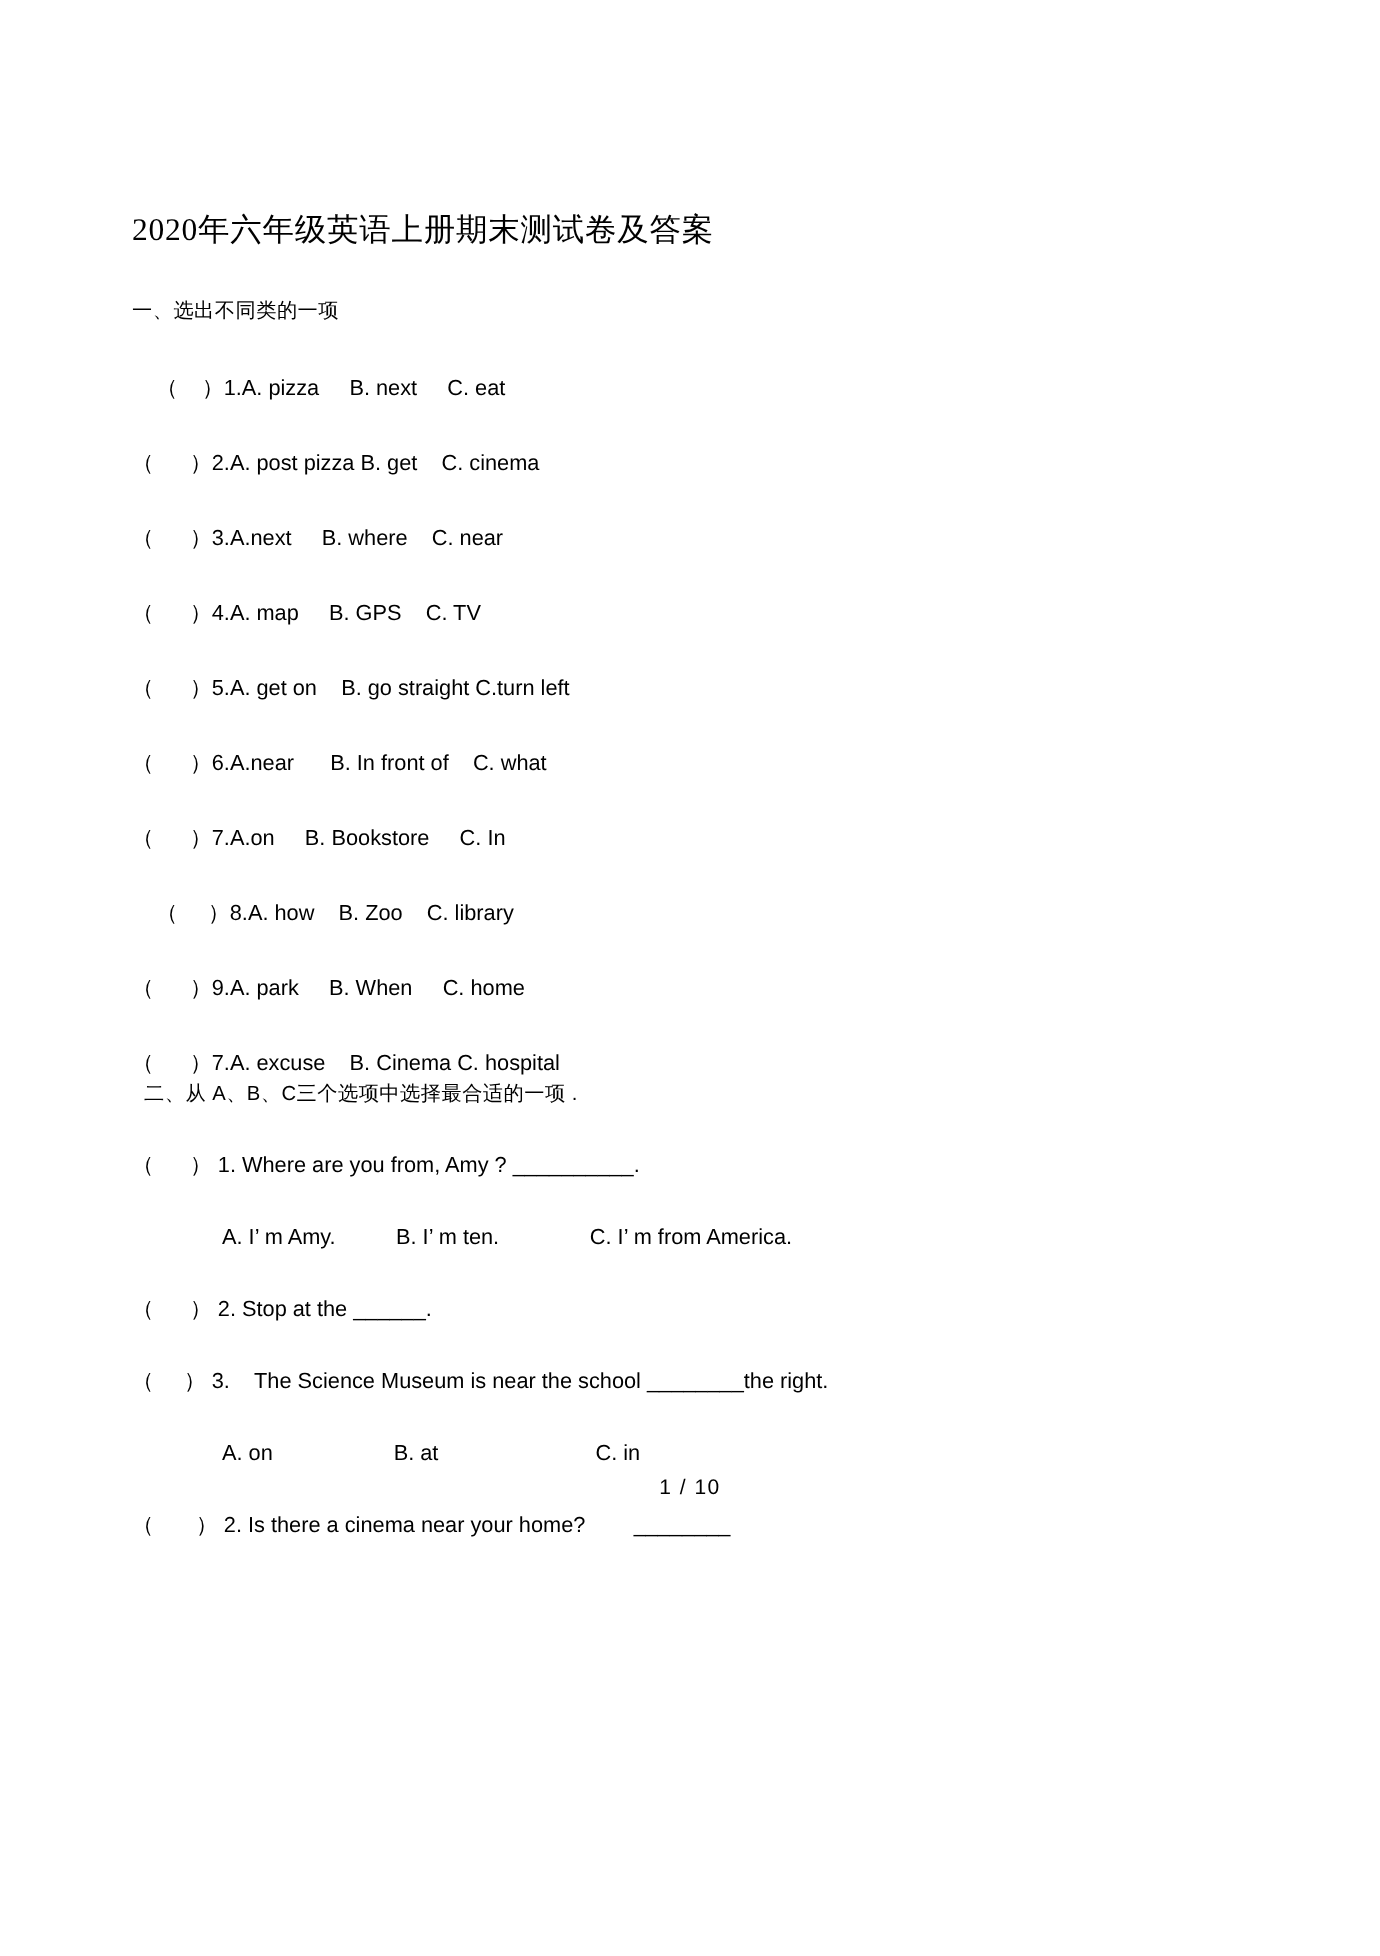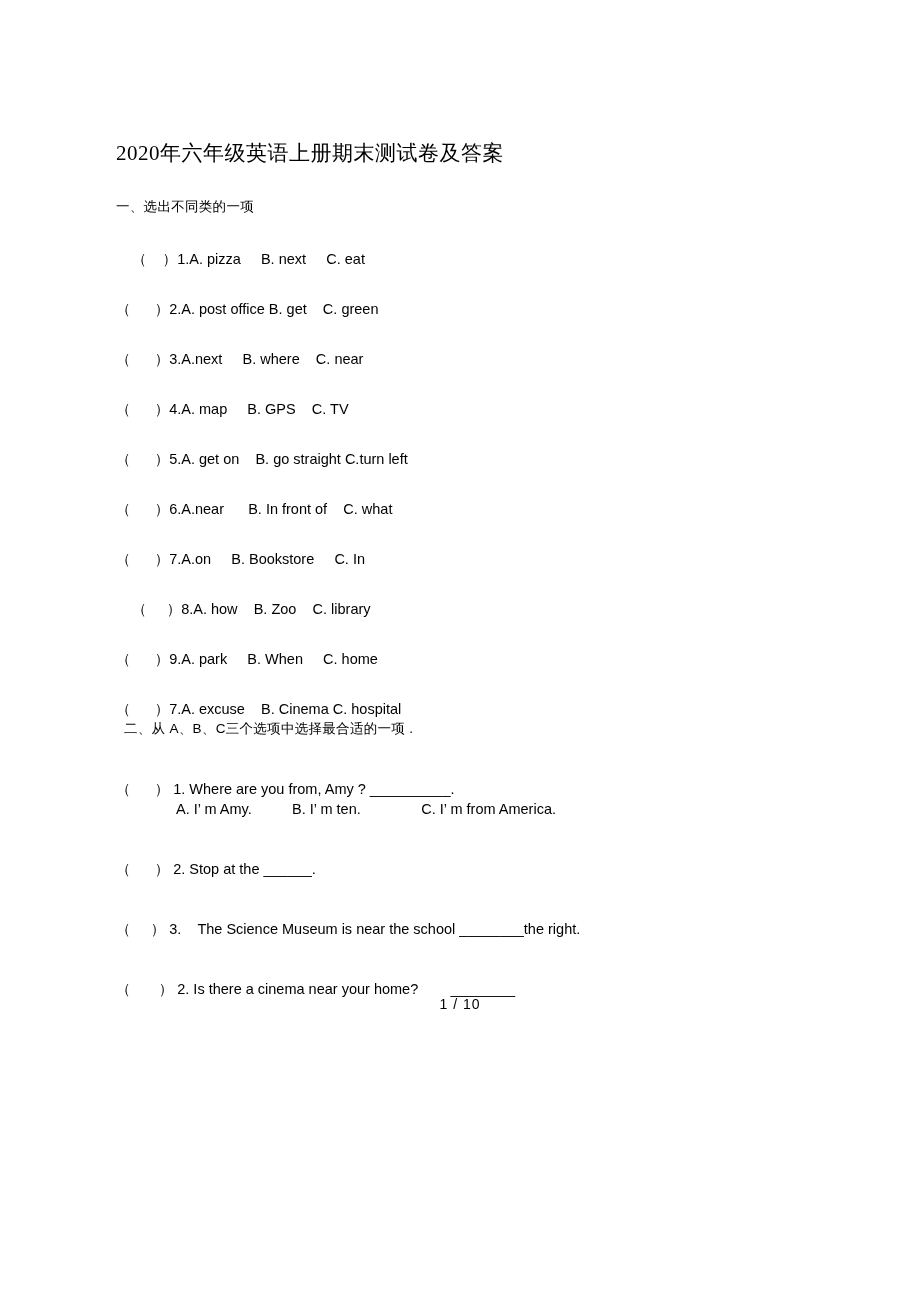--- a/index.html
+++ b/index.html
@@ -13,21 +13,21 @@
     font-family: "Liberation Sans", sans-serif;
     color: #000000;
     position: relative;
     overflow: hidden;
   }
   .page {
     position: relative;
     width: 920px;
     height: 1080px;
     box-sizing: border-box;
-    padding: 0 116px;
+    padding: 0 88px;
   }
   .doc-title {
     font-size: 21px;
     font-weight: normal;
     letter-spacing: 0.5px;
     margin: 0;
     padding-top: 139px;
     line-height: 28px;
     font-family: "Liberation Serif", serif;
   }
@@ -68,34 +68,35 @@
     display: inline-block;
     white-space: pre;
   }
   .q-text {
     display: inline-block;
     white-space: pre;
   }
   .q2-row {
     font-size: 14.5px;
     line-height: 20px;
-    margin-top: 40px;
+    margin-top: 28px;
     white-space: pre;
   }
   .opt-row {
     font-size: 14.5px;
     line-height: 20px;
+    margin-top: 28px;
     padding-left: 60px;
     white-space: pre;
   }
   .footer {
     position: absolute;
     left: 0;
     right: 0;
-    bottom: 68px;
+    bottom: 81px;
     text-align: center;
     font-size: 14px;
     letter-spacing: 1px;
     font-family: "Liberation Sans", sans-serif;
   }
 </style>
 </head>
 <body>
 
 <div class="page">
@@ -106,21 +107,21 @@
 
   <ul class="q-list">
     <li class="q-row first" style="padding-left:16px">
       <span class="paren">（    ）</span>
       <span class="q-num">1.</span>
       <span class="q-text">A. pizza     B. next     C. eat</span>
     </li>
     <li class="q-row">
       <span class="paren">（      ）</span>
       <span class="q-num">2.</span>
-      <span class="q-text">A. post office B. get    C. green</span>
+      <span class="q-text">A. post pizza B. get    C. cinema</span>
     </li>
     <li class="q-row">
       <span class="paren">（      ）</span>
       <span class="q-num">3.</span>
       <span class="q-text">A.next     B. where    C. near</span>
     </li>
     <li class="q-row">
       <span class="paren">（      ）</span>
       <span class="q-num">4.</span>
       <span class="q-text">A. map     B. GPS    C. TV</span>
@@ -159,19 +160,20 @@
 
   <div class="section-heading-2">二、从 A、B、C三个选项中选择最合适的一项      .</div>
 
   <div>
     <div class="q2-row">（      ） 1. Where are you from, Amy ? __________.</div>
     <div class="opt-row">A. I’ m Amy.          B. I’ m ten.               C. I’ m from America.</div>
 
     <div class="q2-row">（      ） 2. Stop at the ______.</div>
 
     <div class="q2-row">（     ） 3.    The Science Museum is near the school ________the right.</div>
+    <div class="opt-row">A. on                    B. at                          C. in</div>
 
     <div class="q2-row">（       ） 2. Is there a cinema near your home?        ________</div>
   </div>
 
   <div class="footer">1 / 10</div>
 
 </div>
 
 </body></html>

